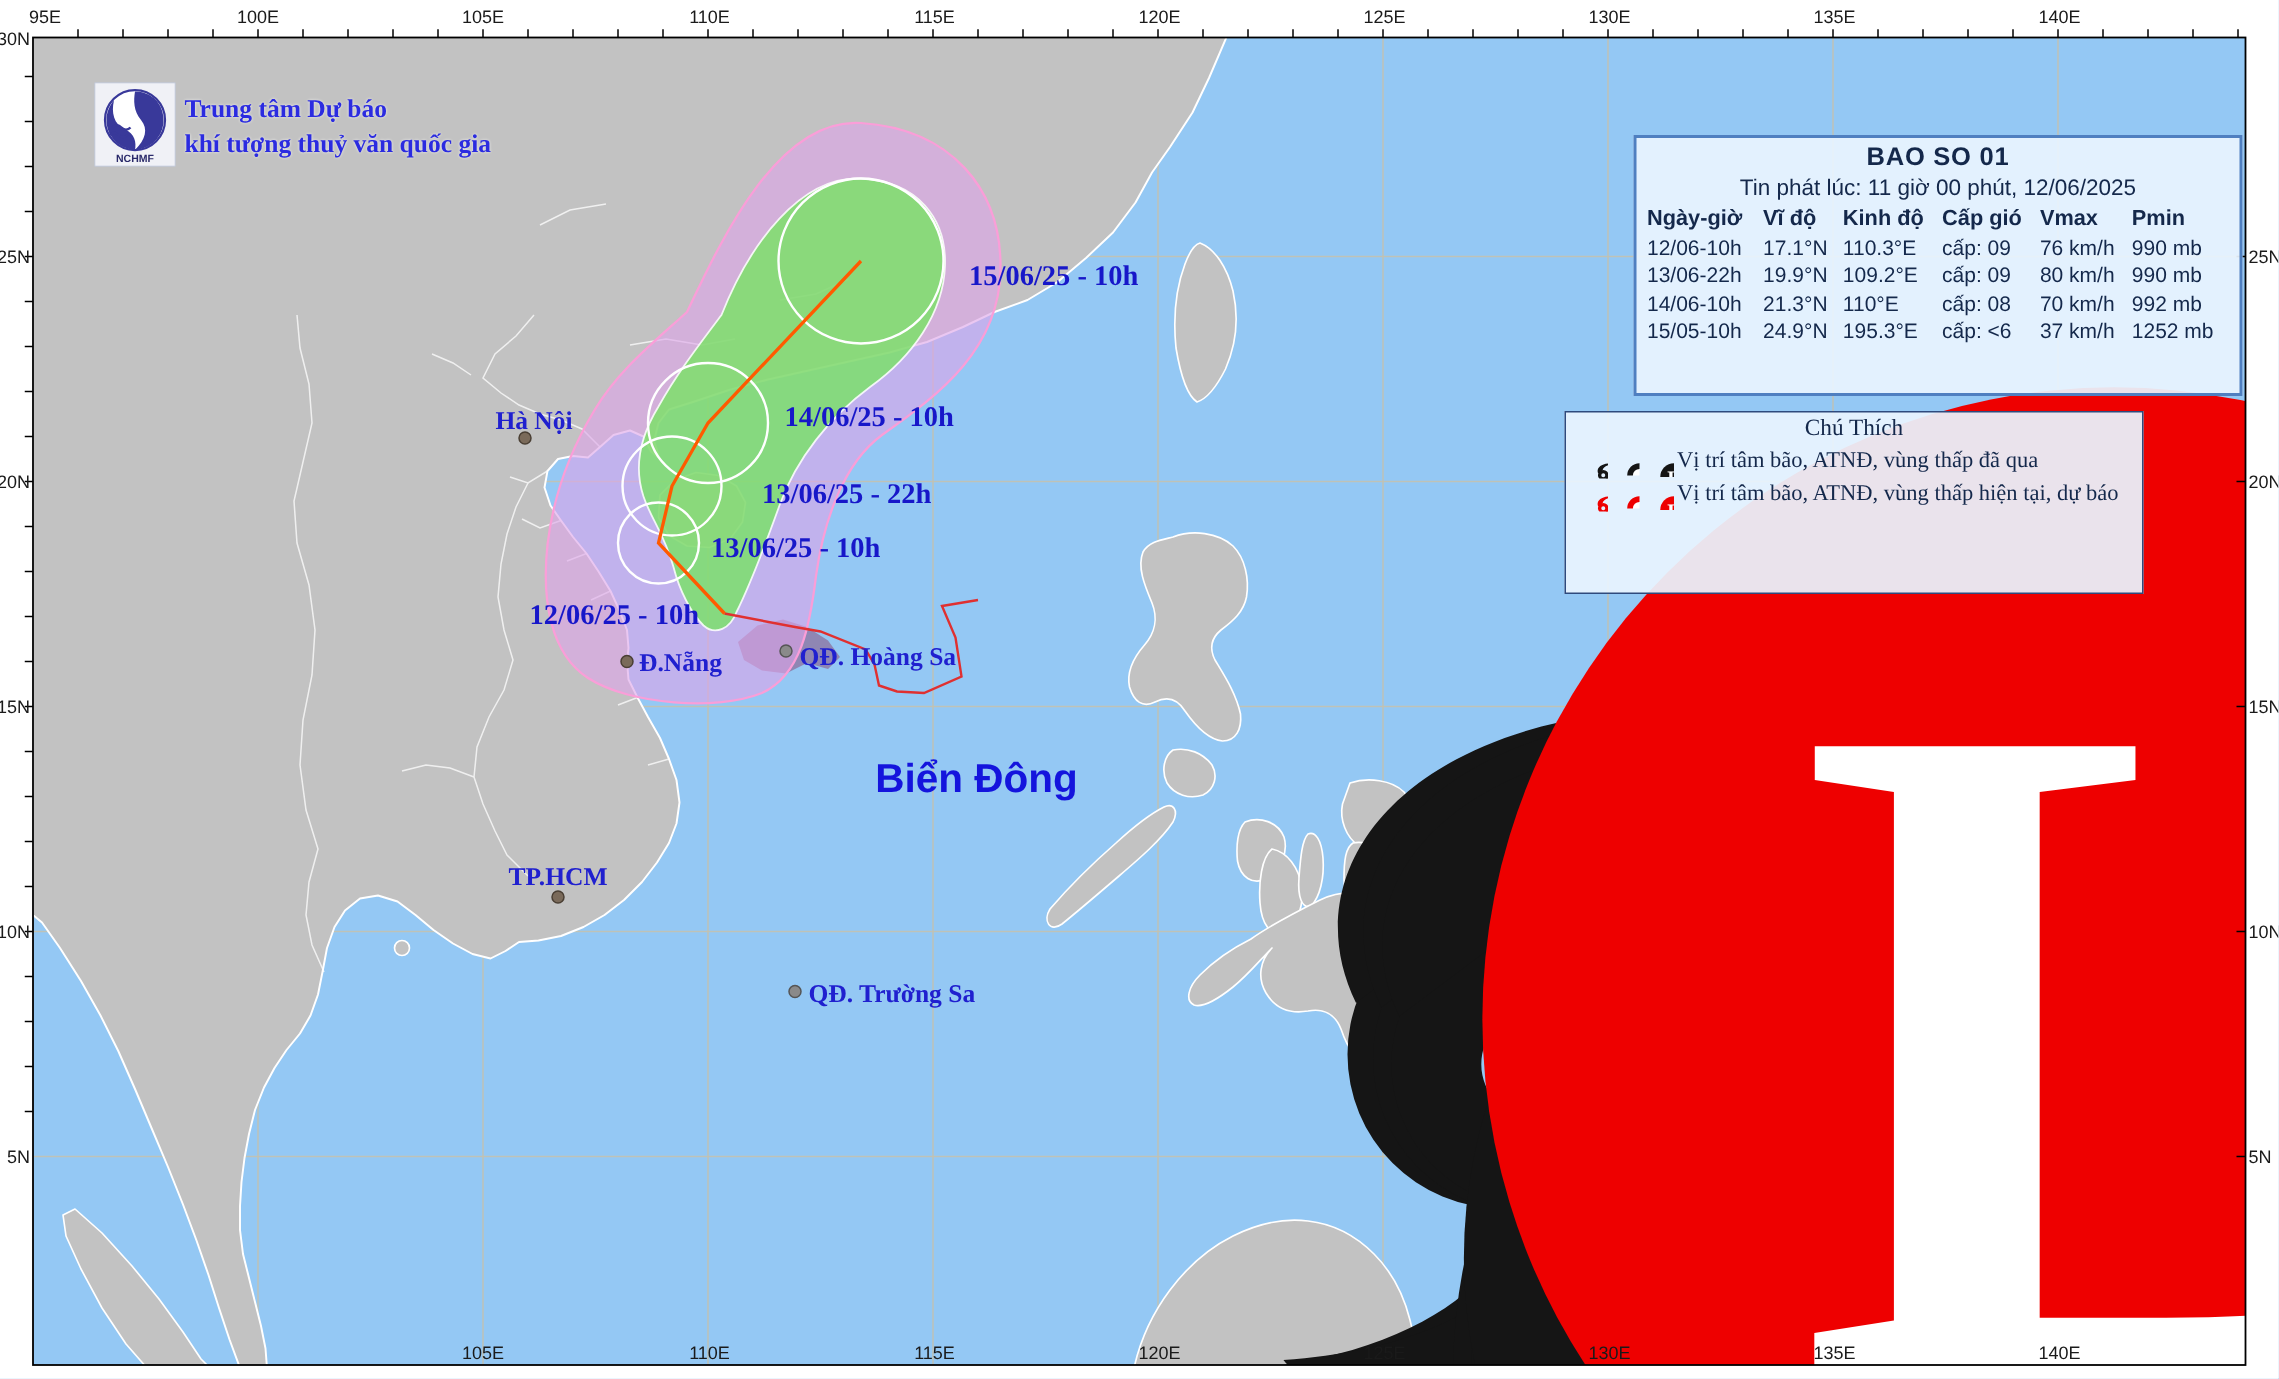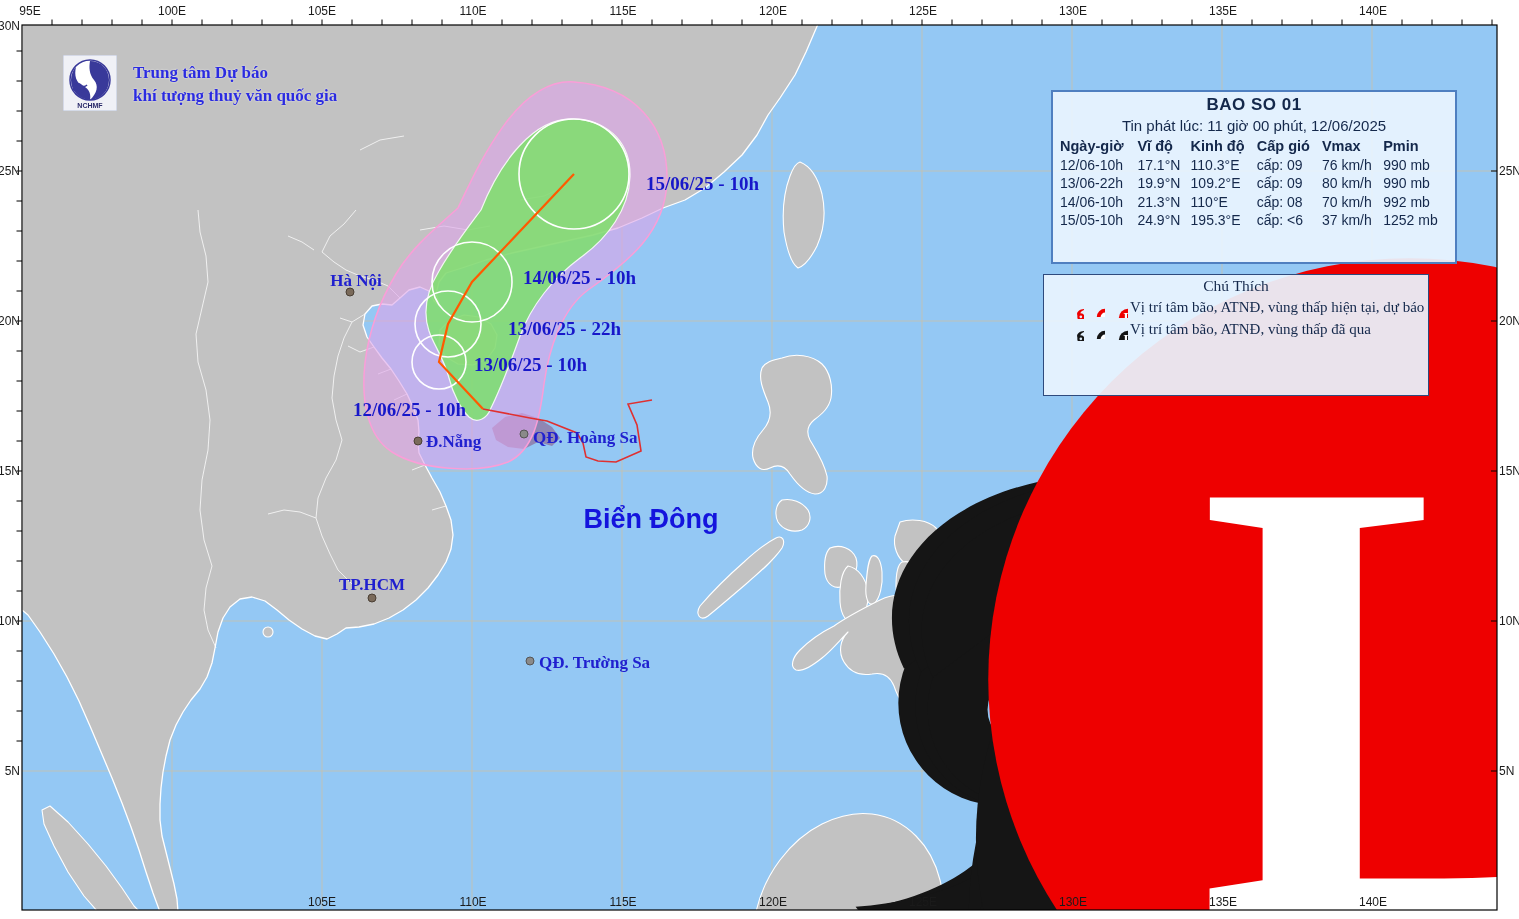--- a/index.html
+++ b/index.html
@@ -10,33 +10,33 @@
   .tk{stroke:#000;stroke-width:1;}
   .axl{font:12px "Liberation Sans",sans-serif;fill:#1a1a1a;}
   .coast{fill:#c2c2c2;stroke:#ffffff;stroke-width:1.3;stroke-linejoin:round;}
   .isle{fill:#c2c2c2;stroke:#ffffff;stroke-width:1.1;stroke-linejoin:round;}
   .border{fill:none;stroke:#ffffff;stroke-width:1;opacity:.75;}
   .city{font:bold 17px "Liberation Serif",serif;fill:#2020cf;}
   .date{font:bold 19px "Liberation Serif",serif;fill:#1717c9;}
   .sea-label{font:bold 27px "Liberation Sans",sans-serif;fill:#1414dd;}
   .wcircle{fill:none;stroke:#ffffff;stroke-width:1.6;}
   
-  .agency{position:absolute;left:63px;top:55px;display:flex;gap:16px;align-items:flex-start;}
+  .agency{position:absolute;left:63px;top:55px;display:flex;gap:6px;align-items:flex-start;}
   .agency-text{font:bold 17px "Liberation Serif",serif;color:#2b2be0;line-height:23px;
                text-shadow:0 0 2px rgba(255,255,255,.8);padding-top:6px;}
   .panel{position:absolute;background:rgba(233,244,254,.93);border:2px solid #4f7fc0;
          color:#14284b;box-sizing:border-box;}
-  .bulletin{left:1051px;top:90px;width:406px;height:174px;padding:3px 6px 2px 6px;}
+  .bulletin{left:1089px;top:90px;width:406px;height:174px;padding:3px 6px 2px 6px;}
   .bulletin .title{text-align:center;font-weight:bold;font-size:17px;letter-spacing:.5px;}
   .bulletin .issued{text-align:center;font-size:15px;margin-top:2px;}
   .bulletin table{border-collapse:collapse;width:100%;margin-top:4px;}
   .bulletin th{font-size:14.5px;font-weight:bold;text-align:left;padding:0 1px 2px 1px;white-space:nowrap;}
   .bulletin td{font-size:14px;padding:0 1px;line-height:18.4px;white-space:nowrap;}
   .legend{left:1043px;top:274px;width:386px;height:122px;border-width:1.5px;
-          border-color:#2e4a7d;font-family:"Liberation Serif",serif;padding:2px 14px;}
+          border-color:#2e4a7d;font-family:"Liberation Serif",serif;padding:2px 2px;}
   .legend .title{text-align:center;font-size:15.5px;margin-bottom:1px;}
   .legend-row{display:flex;align-items:center;height:22px;}
   .legend-icons{width:72px;display:flex;align-items:center;gap:1px;flex-shrink:0;}
   .legend-label{font-size:15px;white-space:nowrap;}
   .dot-swatch{width:20px;height:20px;border-radius:50%;display:inline-block;margin-left:12px;}
 </style>
 </head>
 <body>
 
 <div class="stage">
@@ -443,42 +443,42 @@
             <td>1252 mb</td>
           </tr>
         </tbody>
   </table>
 </div>
 
 
 <div class="panel legend">
   <div class="title">Chú Thích</div>
   <div class="legend-row">
+    <span class="legend-icons" style="color:#151515">
+      <svg width="26" height="24" viewBox="-15 -15 30 30">
+            <use href="#tc" fill="#151515" transform="scale(0.82)"></use>
+          </svg>
+      <svg width="20" height="20" viewBox="-10 -10 20 20">
+            <use href="#odisk"></use>
+          </svg>
+      <svg width="22" height="22" viewBox="-11 -11 22 22">
+            <use href="#ldisk" fill="#151515"></use>
+          </svg>
+    </span>
+    <span class="legend-label">Vị trí tâm bão, ATNĐ, vùng thấp đã qua</span>
+  </div>
+  <div class="legend-row">
     <span class="legend-icons" style="color:#ee0000">
       <svg width="26" height="24" viewBox="-15 -15 30 30">
             <use href="#tc" fill="#ee0000" transform="scale(0.82)"></use>
           </svg>
       <svg width="20" height="20" viewBox="-10 -10 20 20">
             <use href="#odisk"></use>
           </svg>
       <svg width="22" height="22" viewBox="-11 -11 22 22">
             <use href="#ldisk" fill="#ee0000"></use>
           </svg>
     </span>
     <span class="legend-label">Vị trí tâm bão, ATNĐ, vùng thấp hiện tại, dự báo</span>
   </div>
-  <div class="legend-row">
-    <span class="legend-icons" style="color:#151515">
-      <svg width="26" height="24" viewBox="-15 -15 30 30">
-            <use href="#tc" fill="#151515" transform="scale(0.82)"></use>
-          </svg>
-      <svg width="20" height="20" viewBox="-10 -10 20 20">
-            <use href="#odisk"></use>
-          </svg>
-      <svg width="22" height="22" viewBox="-11 -11 22 22">
-            <use href="#ldisk" fill="#151515"></use>
-          </svg>
-    </span>
-    <span class="legend-label">Vị trí tâm bão, ATNĐ, vùng thấp đã qua</span>
-  </div>
 </div>
 
 </div>
 
 </body></html>

